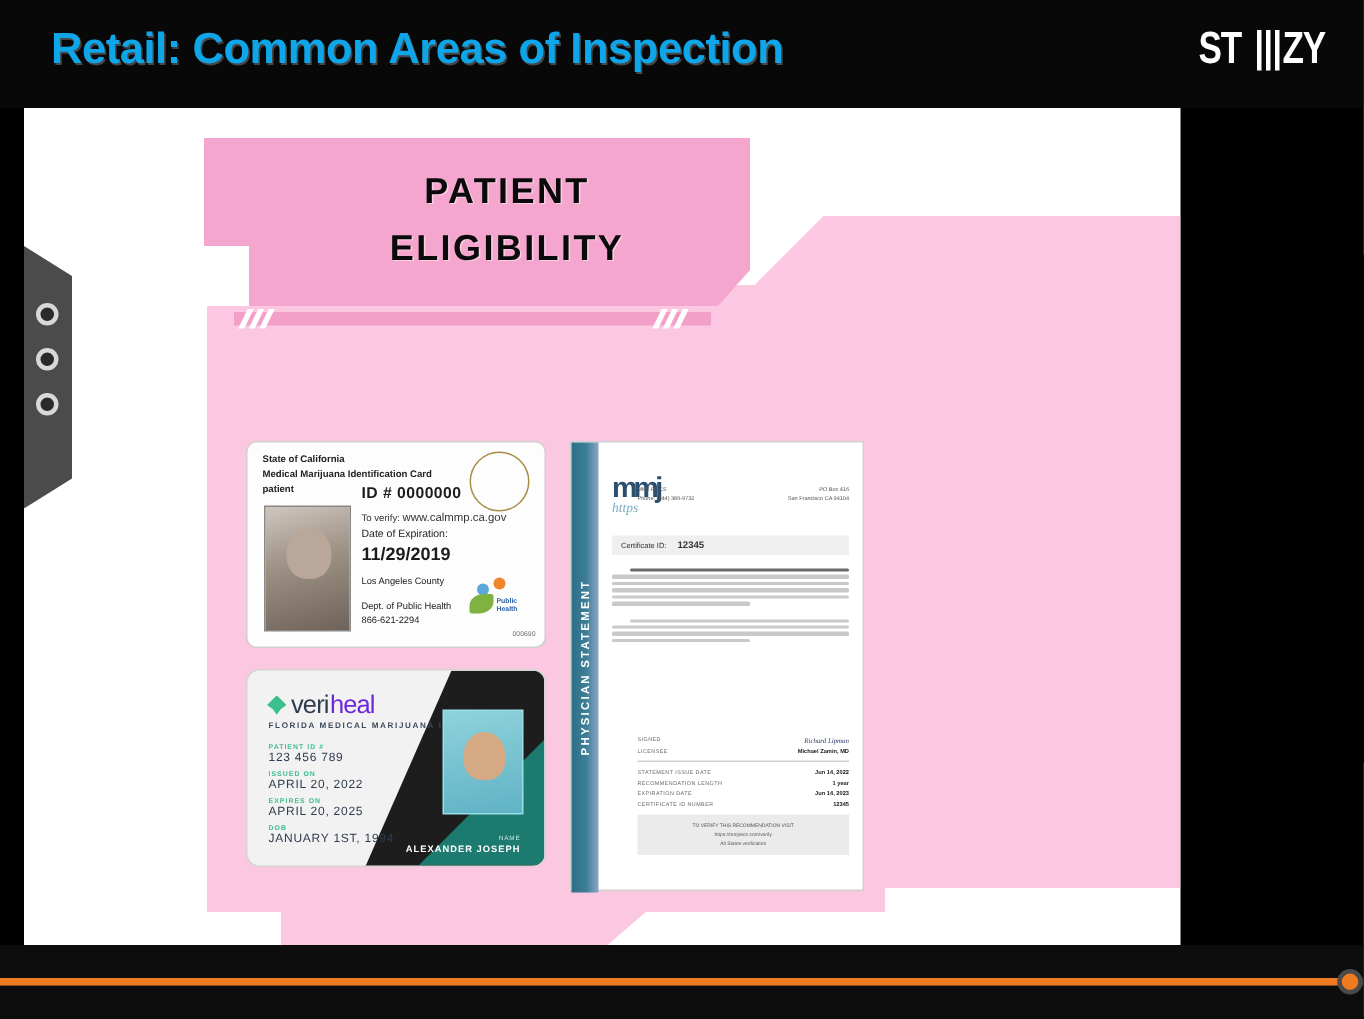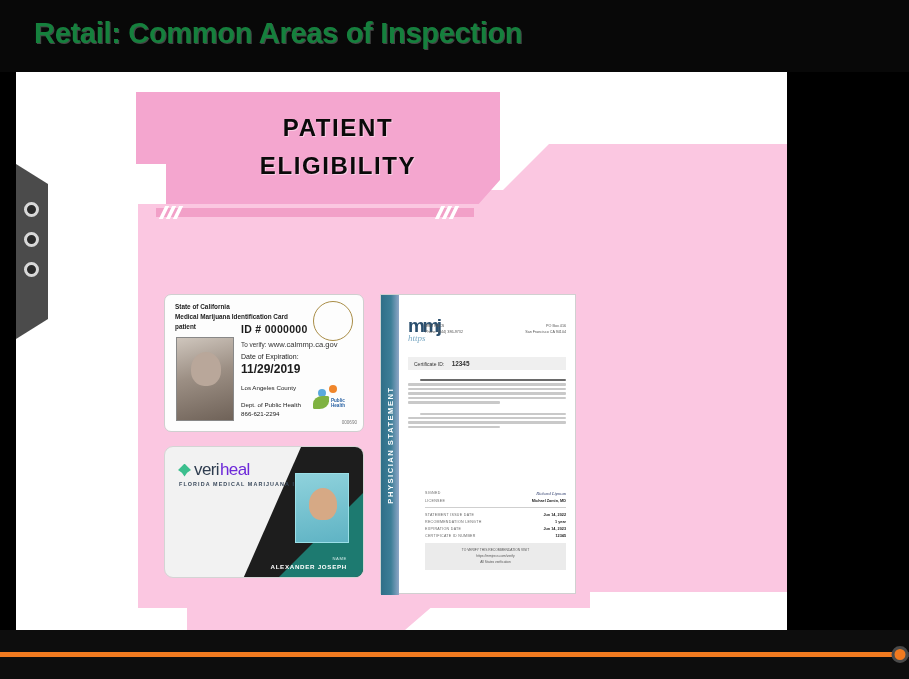--- a/index.html
+++ b/index.html
@@ -11,21 +11,21 @@
   }
   #stage { position: relative; width: 909px; height: 679px; background: #000; }
 
   
   .header {
     position: absolute; left: 0; top: 0; width: 909px; height: 72px;
     background: #080808;
   }
   .header-title {
     position: absolute; left: 34px; top: 17px;
-    font-size: 29px; font-weight: bold; color: #15803d;
+    font-size: 29px; font-weight: bold; color: #0ea5e9;
     letter-spacing: -0.3px;
     font-family: "Liberation Sans", sans-serif;
     text-shadow: 1px 1px 0 rgba(255,255,255,0.25);
   }
   .brand-logo {
     position: absolute; right: 18px; top: 16px;
     height: 34px; display: flex; align-items: center; gap: 1px;
     color: #fff;
   }
   .brand-logo .lt {
@@ -284,20 +284,29 @@
   }
   .top-sheen { position: absolute; left: 16px; bottom: 46px; width: 877px; height: 3px; background: #e8e8e8; }
 </style>
 </head>
 <body>
 
 <div id="stage">
 
   <div class="header">
     <div class="header-title">Retail: Common Areas of Inspection</div>
+    <div class="brand-logo">
+      <span class="lt">ST</span>
+      <span class="brand-bars">
+          <i></i>
+          <i></i>
+          <i></i>
+        </span>
+      <span class="lt">ZY</span>
+    </div>
   </div>
 
   <div class="slide">
 
     <div class="pink-block"></div>
 
     <div class="left-tab">
       <span class="hole h1"></span>
       <span class="hole h2"></span>
       <span class="hole h3"></span>
@@ -355,20 +364,30 @@
 
         <div class="veriheal">
           <div class="wedge-dark"></div>
           <div class="wedge-teal"></div>
           <div class="logo">
             <span class="leaf"></span>
             <span class="n1">veri</span>
             <span class="n2">heal</span>
           </div>
           <div class="sub">FLORIDA MEDICAL MARIJUANA ID</div>
+          <div class="flds">
+            <div class="lab">PATIENT ID #</div>
+            <div class="val">123 456 789</div>
+            <div class="lab">ISSUED ON</div>
+            <div class="val">APRIL 20, 2022</div>
+            <div class="lab">EXPIRES ON</div>
+            <div class="val">APRIL 20, 2025</div>
+            <div class="lab">DOB</div>
+            <div class="val">JANUARY 1ST, 1994</div>
+          </div>
           <div class="headshot"></div>
           <div class="nm-l">NAME</div>
           <div class="nm-v">ALEXANDER JOSEPH</div>
         </div>
 
         <div class="stmt">
           <div class="spine">
             <span>PHYSICIAN STATEMENT</span>
           </div>
           <div class="page">

